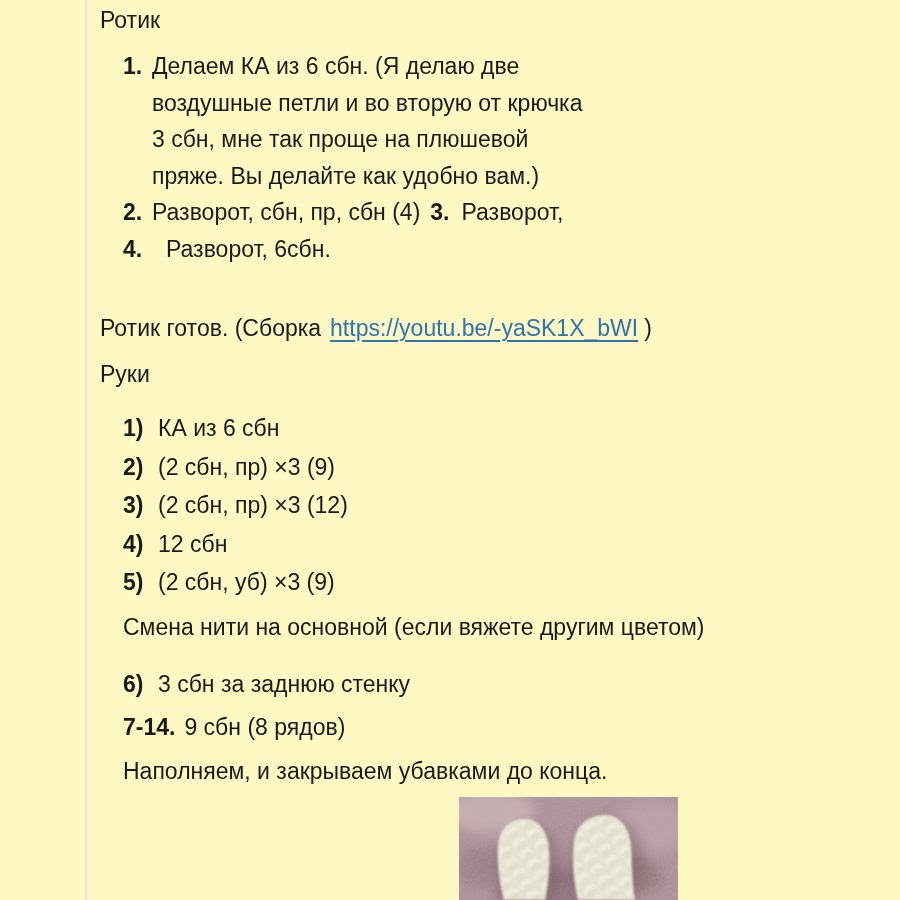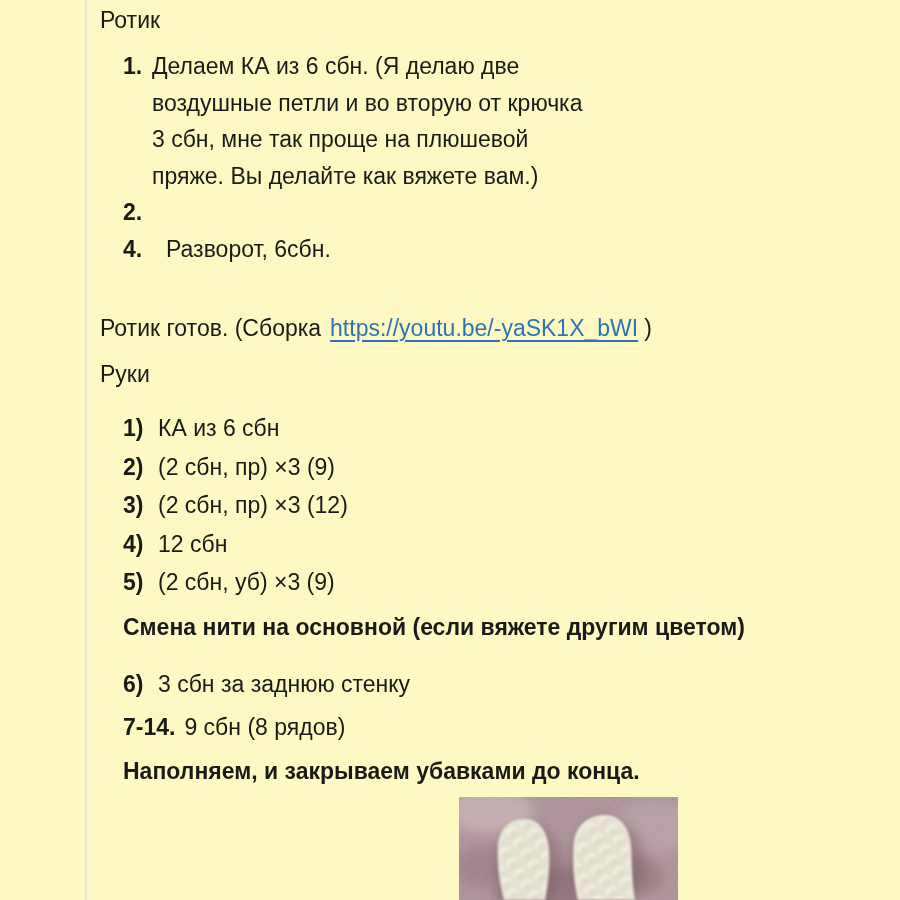--- a/index.html
+++ b/index.html
@@ -54,21 +54,21 @@
   .hands-list {
     position: absolute; left: 123px; top: 409px;
     font-size: 23px; line-height: 38.5px;
   }
   .h-item { display: flex; align-items: flex-start; }
   .h-num { font-weight: 700; width: 26px; flex: 0 0 26px; margin-right: 9px; white-space: nowrap; }
   .h-text { white-space: nowrap; }
 
   .bold-note {
     position: absolute; left: 123px;
-    font-size: 23px; font-weight: 700; line-height: 36px; white-space: nowrap;
+    font-size: 23px; font-weight: 400; line-height: 36px; white-space: nowrap;
   }
   #color-note { top: 609px; }
   #final-note { top: 753px; }
 
   .plain-row {
     position: absolute; left: 123px;
     font-size: 23px; line-height: 36px; white-space: nowrap;
     display: flex; align-items: flex-start;
   }
   #step6-row { top: 666px; }
@@ -91,27 +91,30 @@
 
   <div class="section-title" id="mouth-title">Ротик</div>
 
   <div class="mouth-list">
     <div class="m-item">
       <span class="m-num">1.</span>
       <div class="m-body">
         <div class="m-line">Делаем КА из 6 сбн. (Я делаю две</div>
         <div class="m-line">воздушные петли и во вторую от крючка</div>
         <div class="m-line">3 сбн, мне так проще на плюшевой</div>
-        <div class="m-line">пряже. Вы делайте как вяжете вам.)</div>
+        <div class="m-line">пряже. Вы делайте как удобно вам.)</div>
       </div>
     </div>
 
     <div class="m-item">
       <span class="m-num">2.</span>
       <div class="m-body">
+        <div class="m-line">
+          <span>Разворот, сбн, пр, сбн (4)</span><span class="inline-num">3.</span><span>Разворот,</span>
+        </div>
       </div>
     </div>
 
     <div class="m-item">
       <span class="m-num">4.</span>
       <div class="m-body after-num-pad">Разворот, 6сбн.</div>
     </div>
   </div>
 
   <div class="mouth-footer">

